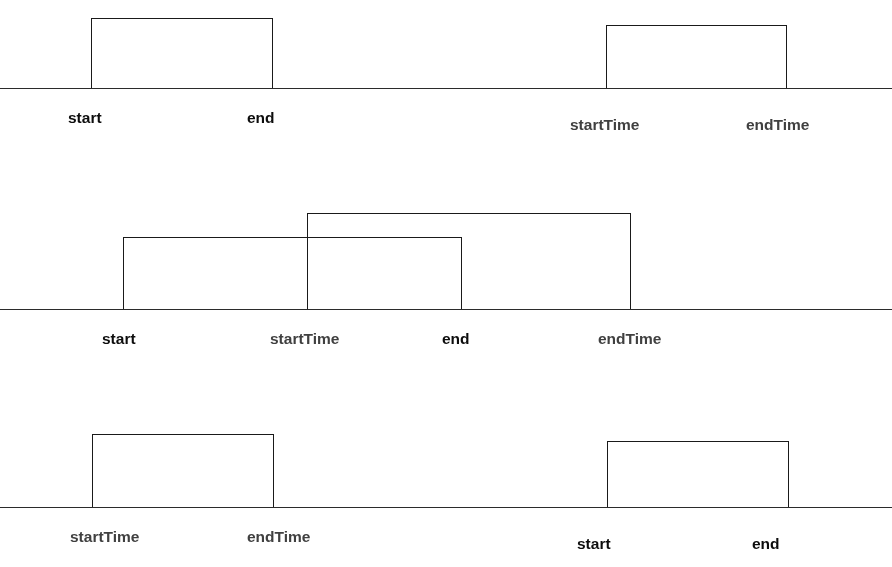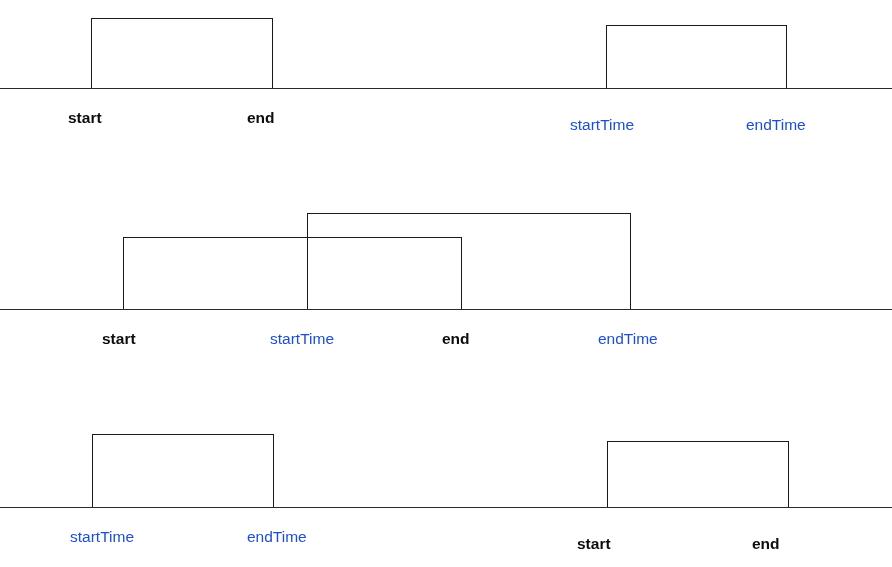--- a/index.html
+++ b/index.html
@@ -44,22 +44,22 @@
     color: #1c1c1c;
     white-space: nowrap;
     line-height: 1;
     text-align: right;
   }
   .tick-label.bold {
     font-weight: bold;
     color: #0d0d0d;
   }
   .tick-label.regular {
-    font-weight: normal;
-    color: #1d4ed8;
+    font-weight: bold;
+    color: #404040;
   }
 </style>
 </head>
 <body>
 
 <div id="canvas">
     <div class="timeline-row" style="top: 0px;">
       <div class="axis-line" style="top: 88px; border-top-color: rgb(43, 43, 43);"></div>
       <div class="interval-box" style="left: 91px; width: 182px; top: 18px; height: 70px; border-color: rgb(26, 26, 26);"></div>
       <div class="interval-box" style="left: 606px; width: 181px; top: 25px; height: 63px; border-color: rgb(26, 26, 26);"></div>

